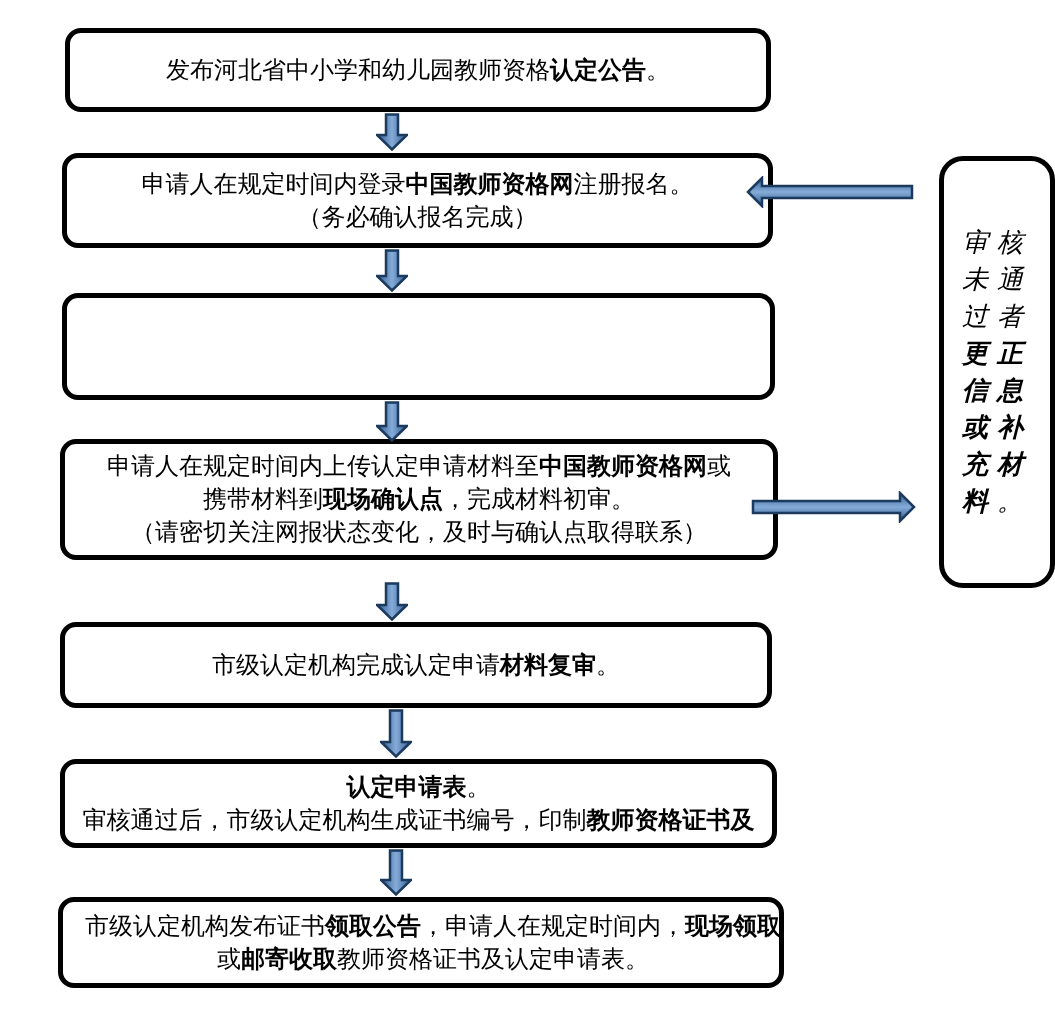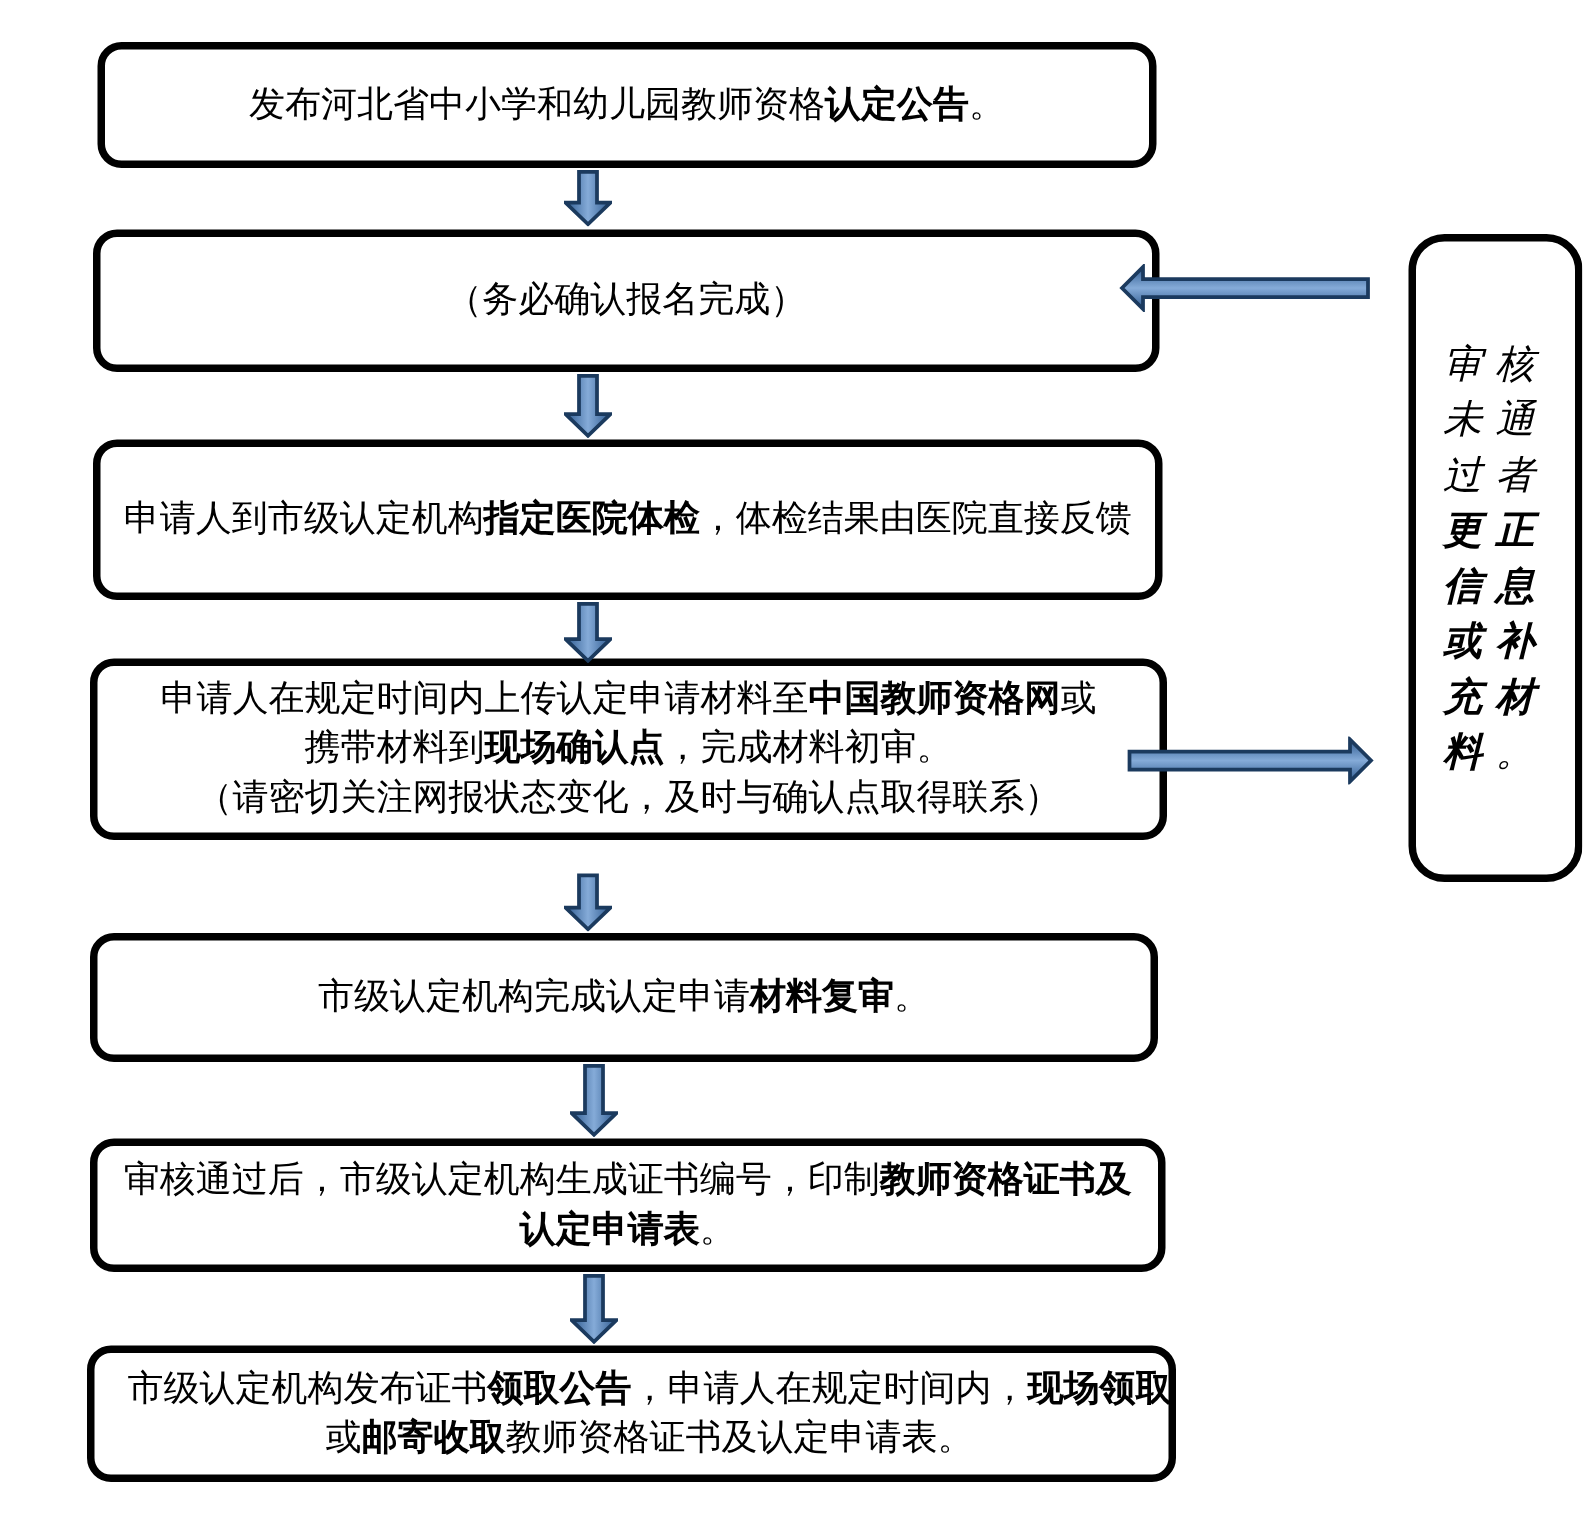--- a/index.html
+++ b/index.html
@@ -71,40 +71,40 @@
         <stop offset="1" style="stop-color:var(--arrow-fill-edge,#2e5a8f)"></stop>
       </linearGradient>
     </defs>
   </svg>
 
   <div class="flow-box" style="left:40px;top:28px;width:706px;height:84px;">
       <div class="line"><span>发布河北省中小学和幼儿园教师资格</span><span class="bold">认定公告</span><span>。</span></div>
     </div>
 
   <div class="flow-box" style="left:37px;top:153px;width:711px;height:95px;">
+      <div class="line"><span>申请人在规定时间内登录</span><span class="bold">中国教师资格网</span><span>注册报名。</span></div>
       <div class="line"><span>（务必确认报名完成）</span></div>
     </div>
 
   <div class="flow-box" style="left:37px;top:293px;width:713px;height:107px;">
-      <div class="line"><span>申请人到市级认定机构</span><span class="bold">指定医院体检</span><span>，体检结果由医院直接反馈</span></div>
     </div>
 
   <div class="flow-box" style="left:35px;top:439px;width:718px;height:121px;">
       <div class="line"><span>申请人在规定时间内上传认定申请材料至</span><span class="bold">中国教师资格网</span><span>或</span></div>
       <div class="line"><span>携带材料到</span><span class="bold">现场确认点</span><span>，完成材料初审。</span></div>
       <div class="line"><span>（请密切关注网报状态变化，及时与确认点取得联系）</span></div>
     </div>
 
   <div class="flow-box" style="left:35px;top:622px;width:712px;height:86px;">
       <div class="line"><span>市级认定机构完成认定申请</span><span class="bold">材料复审</span><span>。</span></div>
     </div>
 
   <div class="flow-box" style="left:35px;top:759px;width:717px;height:89px;">
+      <div class="line"><span class="bold">认定申请表</span><span>。</span></div>
       <div class="line"><span>审核通过后，市级认定机构生成证书编号，印制</span><span class="bold">教师资格证书及</span></div>
-      <div class="line"><span class="bold">认定申请表</span><span>。</span></div>
     </div>
 
   <div class="flow-box" style="left:33px;top:897px;width:726px;height:91px;padding-left:24px;">
       <div class="line"><span>市级认定机构发布证书</span><span class="bold">领取公告</span><span>，申请人在规定时间内，</span><span class="bold">现场领取</span></div>
       <div class="line"><span>或</span><span class="bold">邮寄收取</span><span>教师资格证书及认定申请表。</span></div>
     </div>
 
   <div class="flow-box" id="side-box" style="left:914px;top:156px;width:116px;height:432px;">
     <div class="side-text"><span>审核未通过者</span><span class="bold">更正信息或补充材料</span><span>。</span></div>
   </div>

